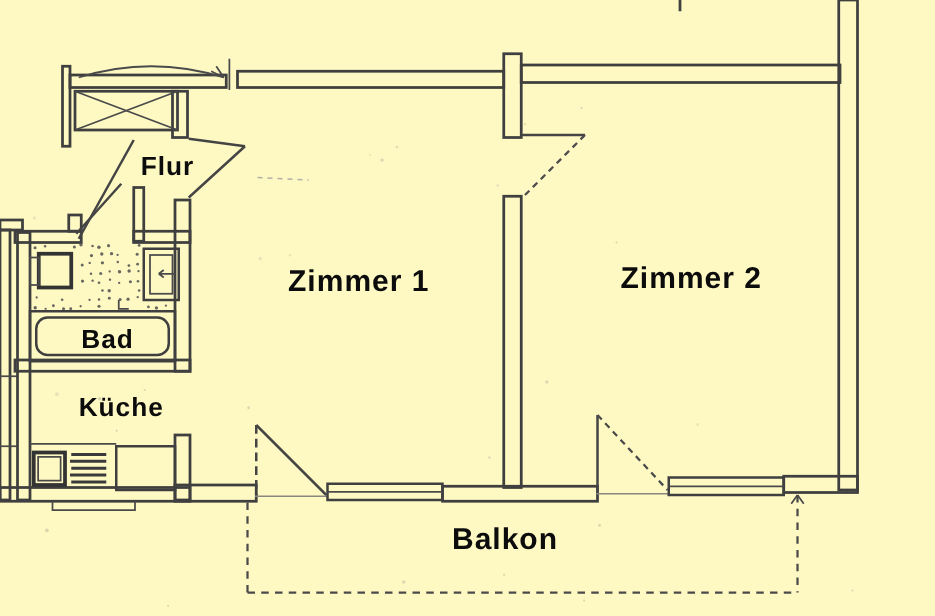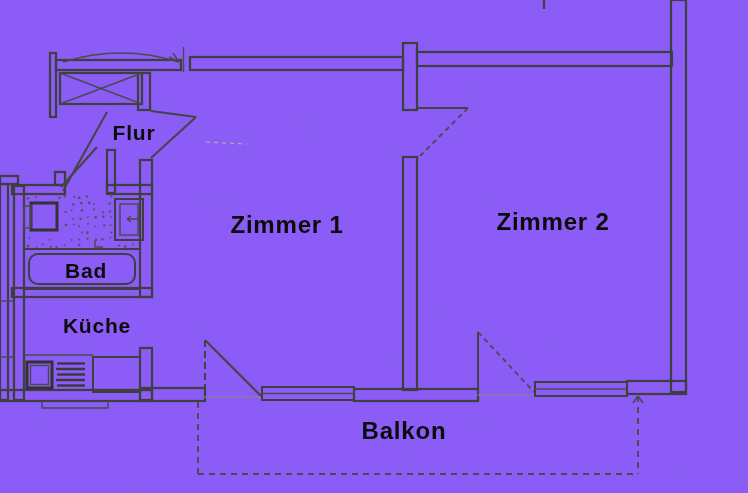--- a/index.html
+++ b/index.html
@@ -1,19 +1,19 @@
 <!DOCTYPE html>
 <html><head>
 <meta charset="utf-8">
 <style>
   html,body{margin:0;padding:0;background:#e8e6e2;}
   .canvas{
     position:relative;
     width:748px;height:493px;
-    background:#8b5cf6;
+    background:#fef9c3;
     overflow:hidden;
     font-family:"Liberation Sans",sans-serif;
   }
   svg{position:absolute;left:0;top:0;}
   .wall{fill:none;stroke:#3f3f3f;stroke-width:2.2;}
   .thin{fill:none;stroke:#4a4a4a;stroke-width:1.4;}
   .fix{fill:none;stroke:#3f3f3f;stroke-width:2;}
   .fixbold{fill:none;stroke:#333;stroke-width:3;}
   .leaf{fill:none;stroke:#444;stroke-width:2;}
   .swing{fill:none;stroke:#4a4a4a;stroke-width:1.8;stroke-dasharray:5 4;}

